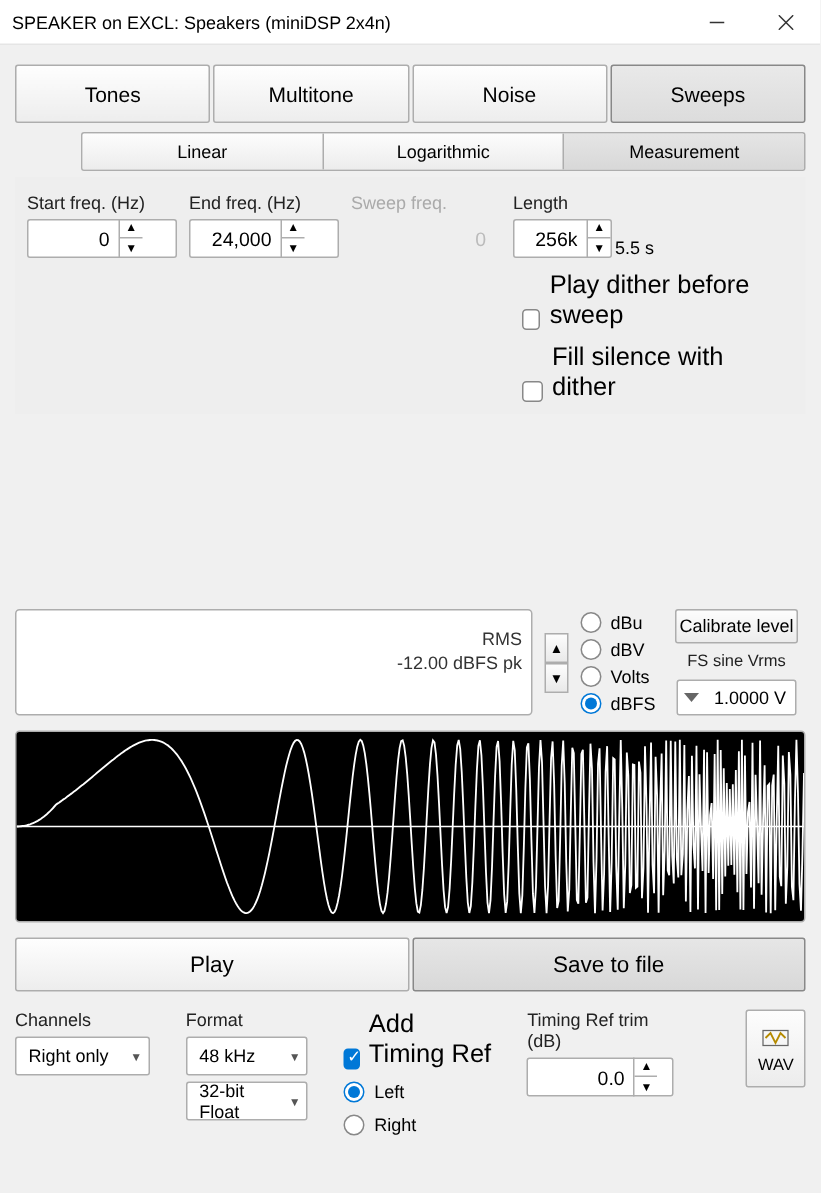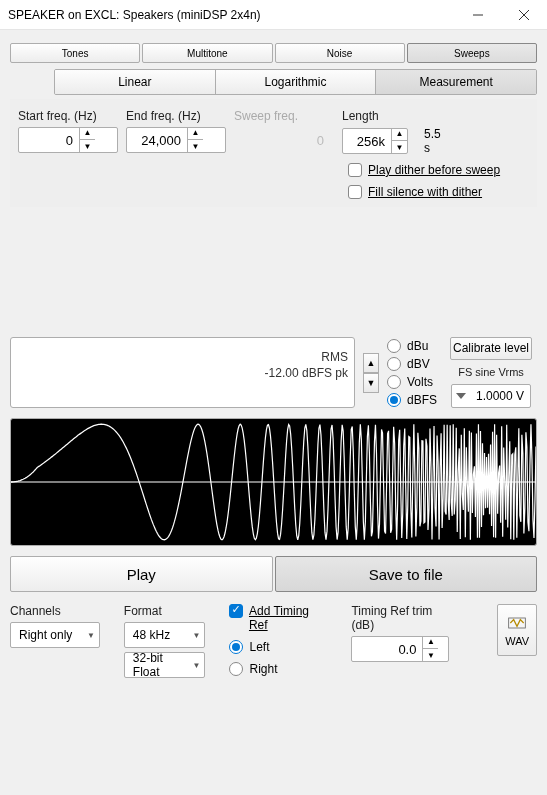--- a/index.html
+++ b/index.html
@@ -3,37 +3,37 @@
 <meta charset="utf-8">
 <style>
   * { box-sizing: border-box; font-family: "Segoe UI", Tahoma, sans-serif; }
   body { margin:0; background:#f0f0f0; width:547px; height:795px; overflow:hidden; }
   .titlebar { height:30px; display:flex; align-items:center; padding-left:8px; background:#fff; border-bottom:1px solid #e5e5e5;}
   .titlebar .title { font-size:12px; flex:1; color:#000;}
   .win-btn { width:46px; height:30px; display:flex; align-items:center; justify-content:center; color:#333;}
   .win-btn svg { stroke:#333; }
   .content { padding:5px 10px 10px 10px; }
   .tabs-main { display:flex; gap:2px; margin:8px 0 6px 0;}
-  .tab-main { flex:1; height:20px; border:1px solid #adadad; border-radius:2px; background:linear-gradient(#fefefe,#ededed); display:flex; align-items:center; justify-content:center; font-size:10px; cursor:pointer;}
+  .tab-main { flex:1; height:39px; border:1px solid #adadad; border-radius:2px; background:linear-gradient(#fefefe,#ededed); display:flex; align-items:center; justify-content:center; font-size:14px; cursor:pointer;}
   .tab-main.active { background:linear-gradient(#e9e9e9,#dcdcdc); border-color:#888;}
   .subtabrow { display:flex; margin-top:6px; border:1px solid #adadad; border-radius:2px; overflow:hidden;margin-left:44px;}
   .subtab { flex:1; height:24px; display:flex; align-items:center; justify-content:center; font-size:12px; background:linear-gradient(#fdfdfd,#ececec); border-right:1px solid #adadad; cursor:pointer;}
   .subtab:last-child{border-right:none;}
   .subtab.active { background:linear-gradient(#e5e5e5,#d8d8d8);}
   .panel { margin-top:4px; background:#eee; padding:10px 8px 8px 8px;}
   .row { display:flex; gap:8px;}
   .field { display:flex; flex-direction:column; font-size:12px; }
   .field-label { margin-bottom:4px; font-size:12px; color:#222;}
   .field-label.disabled { color:#aaa;}
   .spinbox { display:flex; align-items:center; background:#fff; border:1px solid #adadad; height:26px; border-radius:2px;}
   .spinbox input { border:none; outline:none; width:60px; text-align:right; font-size:13px; padding:0 6px; background:transparent;}
   .spin-arrows { display:flex; flex-direction:column; border-left:1px solid #adadad; width:16px;}
   .spin-arrows div{height:13px; display:flex;align-items:center;justify-content:center; font-size:8px; line-height:0; cursor:pointer; user-select:none;}
   .spin-arrows div:first-child{border-bottom:1px solid #adadad;}
-  .checkline { display:flex; align-items:flex-start; gap:6px; font-size:12px; margin-top:8px;text-decoration:underline;}
+  .checkline { display:flex; align-items:flex-end; gap:6px; font-size:17px; margin-top:8px;}
   .chk { width:14px; height:14px; border:1px solid #888; border-radius:3px; background:#fff; cursor:pointer;}
   .chk.checked { background:#0078d7; border-color:#0078d7; position:relative;}
   .chk.checked::after{content:'✓'; color:#fff; font-size:11px; position:absolute; left:1px; top:-2px;}
   .levelrow { display:flex; gap:8px; margin-top:130px; align-items:stretch;}
   .levelbox { flex:1; background:#fff; border:1px solid #adadad; border-radius:3px; padding:12px 6px 2px 6px; display:flex; flex-direction:column; align-items:flex-end;}
   .rms-label{font-size:12px; color:#333;}
   .big-level{font-size:40px; font-weight:400; color:#222; line-height:1.05; margin-top:2px;}
   .pk-label{font-size:12px; color:#333; margin-top:2px; margin-bottom:2px;}
   .vspin { display:flex; flex-direction:column; justify-content:center;}
   .vspin div{width:16px;height:20px;display:flex;align-items:center;justify-content:center;font-size:9px;border:1px solid #adadad;background:linear-gradient(#fdfdfd,#e9e9e9);cursor:pointer;}
@@ -114,21 +114,21 @@
               <div>▼</div>
             </div>
         </div>
       </div>
       <div class="field" style="width:100px">
         <span class="field-label disabled">Sweep freq.</span>
         <div style="height:26px;display:flex;align-items:center;justify-content:flex-end;padding-right:10px;color:#bbb;font-size:13px">0</div>
       </div>
       <div class="field" style="width:100px">
         <span class="field-label">Length</span>
-        <div style="display:flex;align-items:center;gap:16px">
+        <div style="display:flex;align-items:flex-end;gap:2px">
           <div class="spinbox">
             <input style="width: 48px;" value="256k">
             <div class="spin-arrows">
                 <div>▲</div>
                 <div>▼</div>
               </div>
           </div>
           <span style="font-size:12px">5.5 s</span>
         </div>
       </div>

